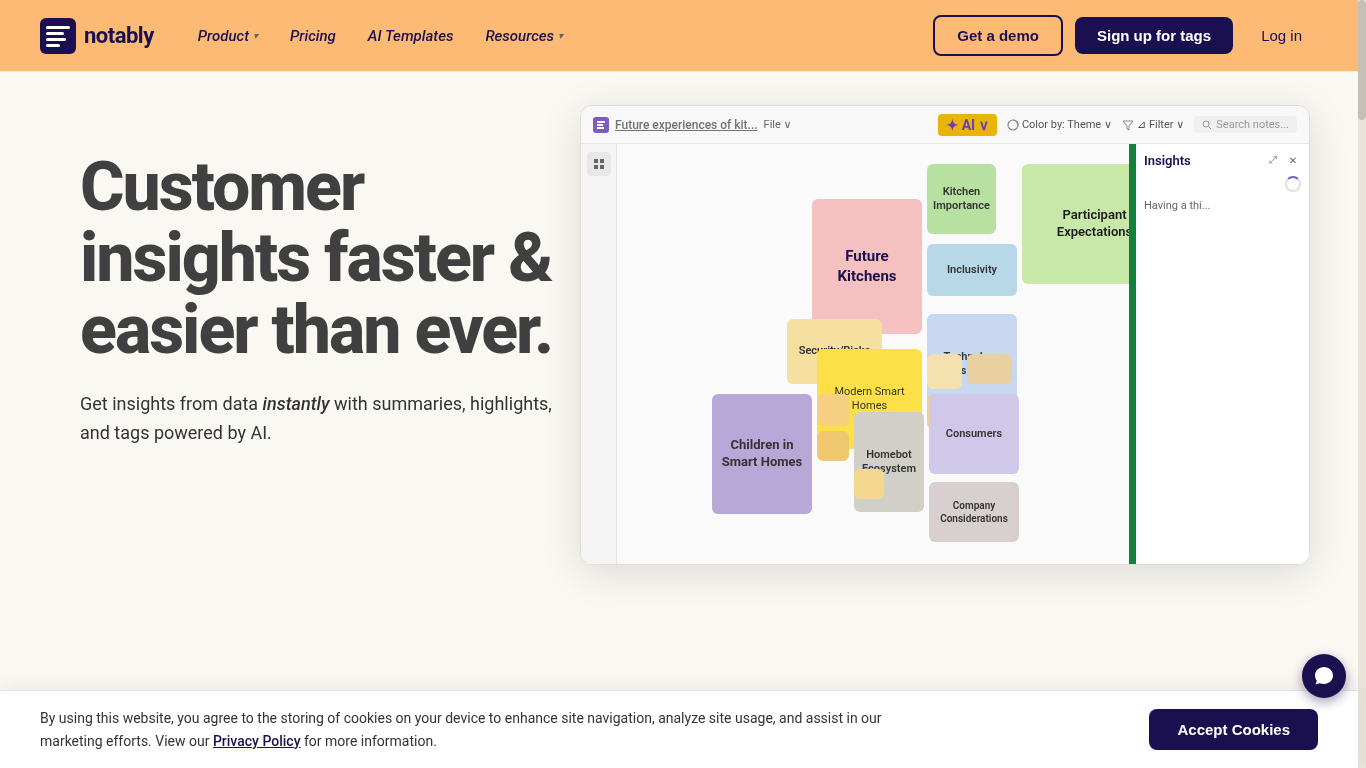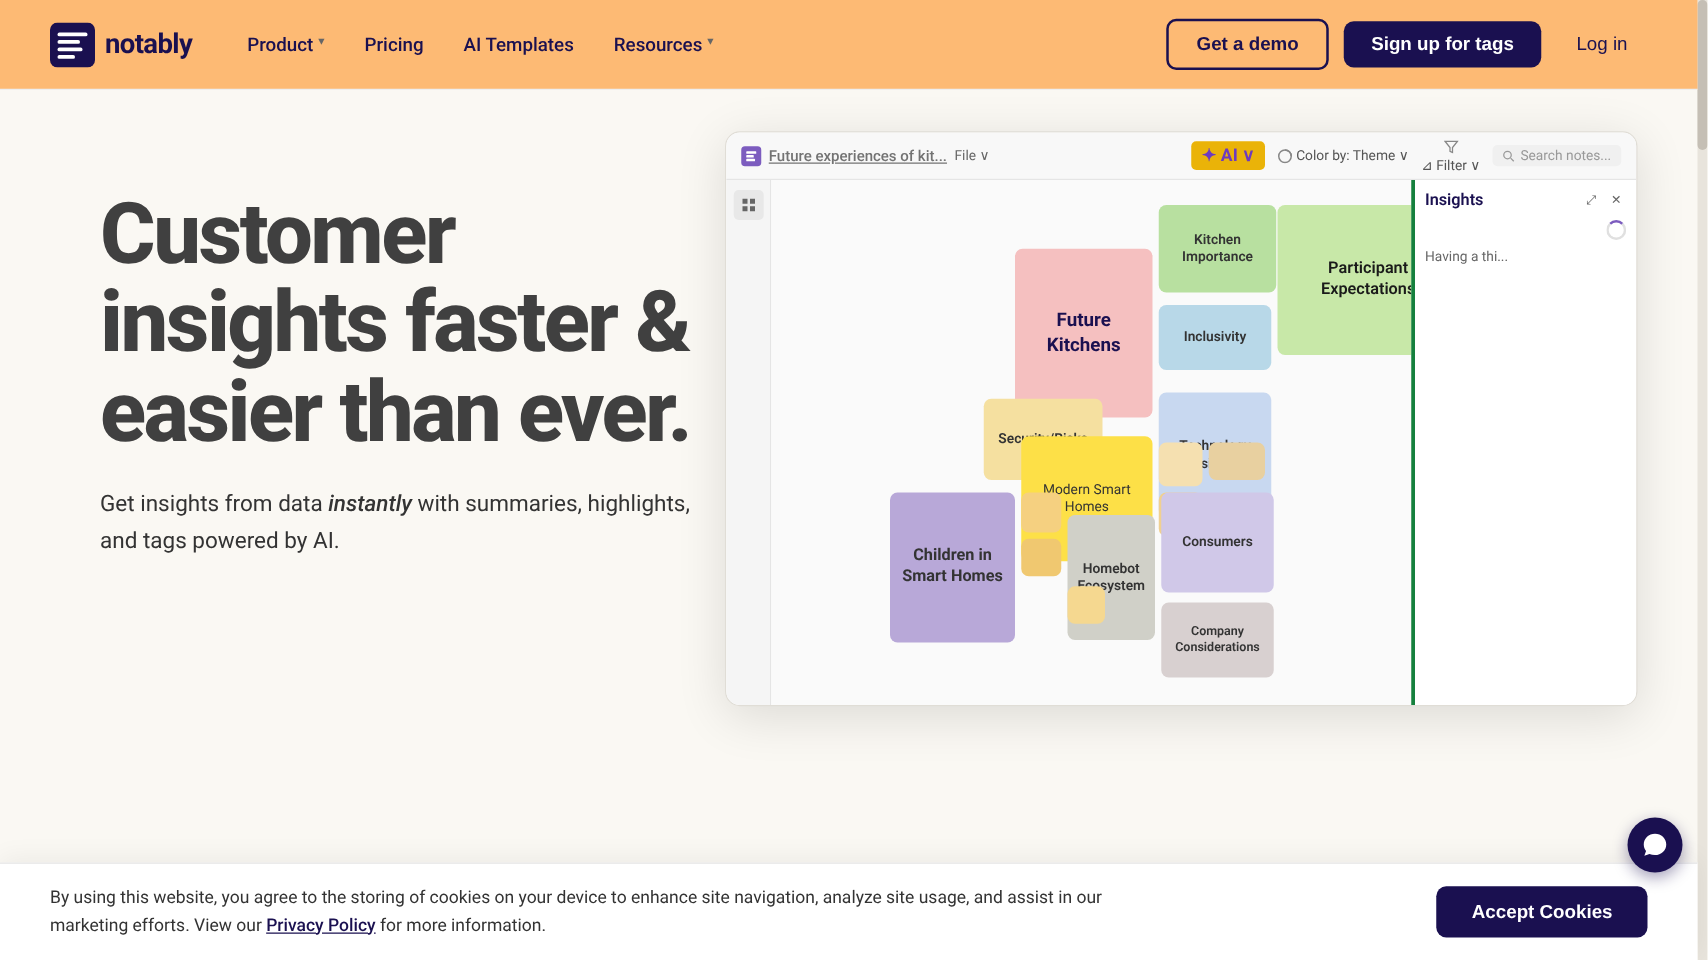--- a/index.html
+++ b/index.html
@@ -61,27 +61,29 @@
       letter-spacing: -0.5px;
     }
     .nav-links {
       display: flex;
       align-items: center;
       gap: 8px;
       flex: 1;
     }
     .nav-link {
       display: flex;
+      align-items: center;
       gap: 4px;
       padding: 8px 12px;
       font-size: 15px;
       color: #1a1050;
       font-weight: 500;
       cursor: pointer;
       border-radius: 6px;
+      font-style: italic;
     }
     .nav-chevron {
       font-size: 10px;
       color: #666;
     }
     .nav-actions {
       display: flex;
       align-items: center;
       gap: 12px;
     }
@@ -222,21 +224,20 @@
       display: flex;
       align-items: center;
       gap: 3px;
     }
     .toolbar-filter {
       font-size: 11px;
       color: #555;
       display: flex;
       align-items: center;
       gap: 3px;
-      flex-direction: column;
     }
     .toolbar-search {
       display: flex;
       align-items: center;
       gap: 4px;
       font-size: 11px;
       color: #999;
       background: #f0f0f0;
       border-radius: 4px;
       padding: 2px 8px;
@@ -291,21 +292,21 @@
     }
 
     
     .insights-panel {
       position: absolute;
       right: 0;
       top: 0;
       width: 180px;
       height: 100%;
       background: #fff;
-      border-left: 3px solid #15803d;
+      border-left: 7px solid #15803d;
       padding: 8px;
     }
     .insights-header {
       display: flex;
       align-items: center;
       justify-content: space-between;
       margin-bottom: 8px;
     }
     .insights-title {
       font-size: 13px;
@@ -505,21 +506,21 @@
             <rect x="1" y="1" width="4" height="4" fill="#666"></rect>
             <rect x="7" y="1" width="4" height="4" fill="#666"></rect>
             <rect x="1" y="7" width="4" height="4" fill="#666"></rect>
             <rect x="7" y="7" width="4" height="4" fill="#666"></rect>
           </svg>
       </div>
     </div>
 
     <div class="app-canvas">
 
-      <div class="tile" style="background:#b8e0a0;top:20px;left:310px;width:94px;height:70px;">Kitchen Importance</div>
+      <div class="tile" style="background:#b8e0a0;top:20px;left:310px;width:69px;height:70px;">Kitchen Importance</div>
       <div class="tile" style="background:#c8e8a8;top:20px;left:405px;width:145px;height:120px;font-size:13px;color:#1a1a1a;">Participant Expectations</div>
       <div class="tile" style="background:#b8d8e8;top:100px;left:310px;width:90px;height:52px;">Inclusivity</div>
       <div class="tile" style="background:#f5c0c0;top:55px;left:195px;width:110px;height:135px;font-size:15px;font-weight:700;color:#1a1050;">Future Kitchens</div>
       <div class="tile" style="background:#f5e0a0;top:175px;left:170px;width:95px;height:65px;">Security/Risks</div>
       <div class="tile" style="background:#c8d8f0;top:170px;left:310px;width:90px;height:100px;">Technology Possibilities</div>
       <div class="tile" style="background:#e8d0a8;top:20px;left:558px;width:90px;height:90px;">Fire Mit...</div>
       <div class="tile" style="background:#fde047;top:205px;left:200px;width:105px;height:100px;font-weight:400;">Modern Smart Homes</div>
       <div class="tile" style="background:#f5e0b0;top:210px;left:310px;width:35px;height:35px;"></div>
       <div class="tile" style="background:#f0d090;top:250px;left:310px;width:35px;height:35px;"></div>
       <div class="tile" style="background:#e8d0a0;top:210px;left:350px;width:45px;height:30px;"></div>

